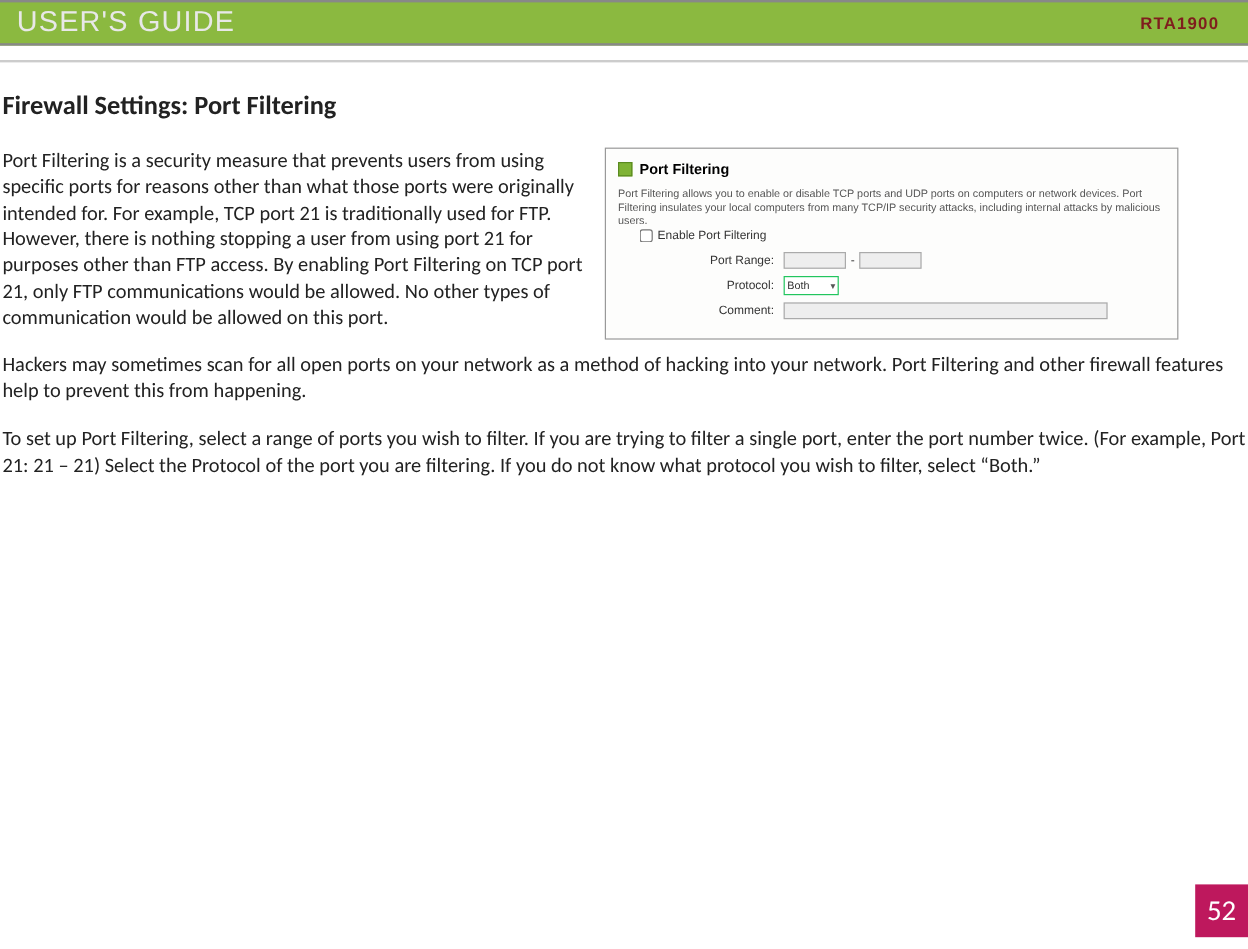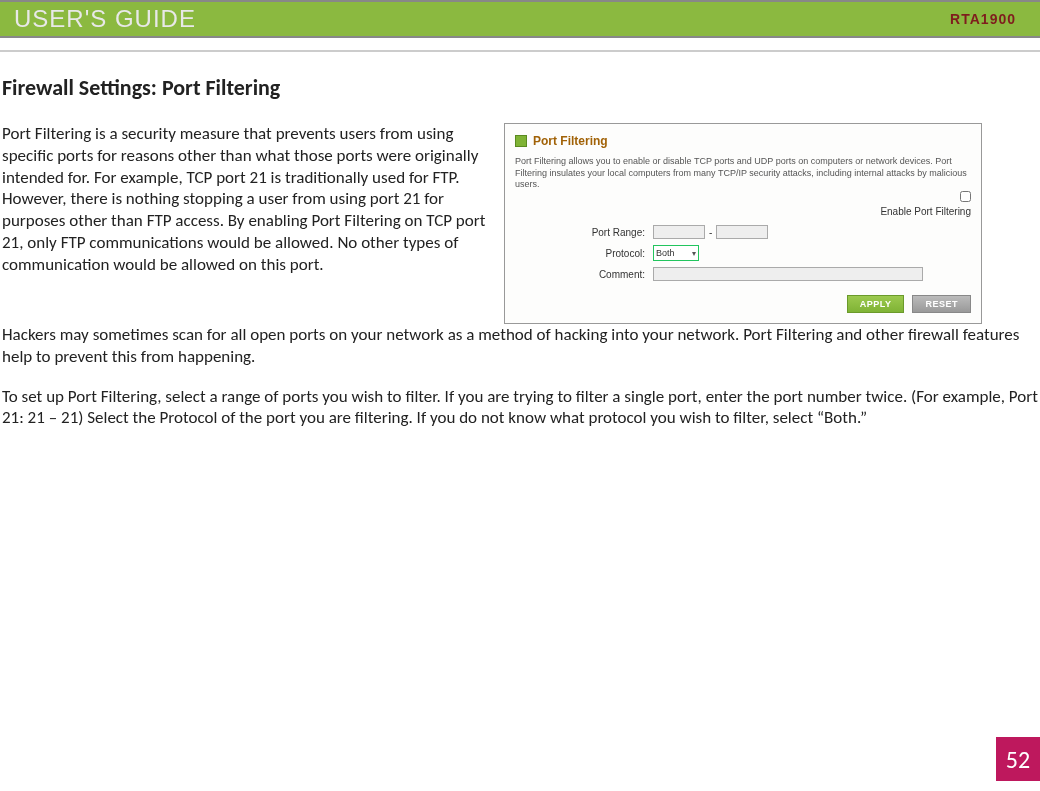--- a/index.html
+++ b/index.html
@@ -15,23 +15,23 @@
     .body-text { font-size: 17px; color: #222; line-height: 1.28; }
     .para { margin-bottom: 18px; }
     
     .two-col { display: flex; gap: 0; }
     .left-col { flex: 0 0 502px; }
     .right-col { flex: 0 0 478px; }
     
     .panel { border: 1px solid #999; background: #fdfdfc; padding: 10px 10px 10px 10px; font-family: Arial, sans-serif; }
     .panel-header { display: flex; align-items: center; gap: 6px; margin-bottom: 8px; }
     .panel-icon { width: 12px; height: 12px; background: #7fb335; border: 1px solid #5a8a20; }
-    .panel-title { font-size: 12px; font-weight: bold; color: #a16207; }
+    .panel-title { font-size: 12px; font-weight: bold; color: #000000; }
     .panel-desc { font-size: 9px; color: #555; line-height: 1.3; margin-bottom: 0; }
-    .panel-enable { font-size: 10px; color: #333; margin-left: 18px; margin-bottom: 8px; display: flex; align-items: flex-end; gap: 4px; flex-direction: column; }
+    .panel-enable { font-size: 10px; color: #333; margin-left: 18px; margin-bottom: 8px; display: flex; align-items: center; gap: 4px; }
     .panel-enable input { width: 11px; height: 11px; }
     .form-grid { margin-left: 60px; }
     .form-row { display: flex; align-items: center; margin-bottom: 6px; font-size: 10px; color: #333; }
     .form-label { width: 78px; text-align: right; padding-right: 8px; }
     .tiny-input { height: 14px; border: 1px solid #aaa; background: #eee; width: 52px; }
     .tiny-select { height: 16px; border: 1px solid #22c55e; background: #fff; width: 46px; font-size: 9px; padding-left: 2px; display: inline-flex; align-items: center; justify-content: space-between; }
     .tiny-select::after { content: '▾'; font-size: 8px; color: #555; padding-right: 2px; }
     .long-input { height: 14px; border: 1px solid #aaa; background: #eee; width: 270px; }
     .dash { padding: 0 4px; font-size: 10px; color: #333; }
     .panel-buttons { display: flex; justify-content: flex-end; gap: 8px; margin-top: 14px; }
@@ -76,24 +76,20 @@
             <div class="form-label">Protocol:</div>
             <div class="tiny-select">
                 <span>Both</span>
               </div>
           </div>
           <div class="form-row">
             <div class="form-label">Comment:</div>
             <div class="long-input"></div>
           </div>
         </div>
-        <div class="panel-buttons">
-          <div class="btn-apply">APPLY</div>
-          <div class="btn-reset">RESET</div>
-        </div>
       </div>
     </div>
   </div>
 
   <div class="body-text para">Hackers may sometimes scan for all open ports on your network as a method of hacking into your network.  Port Filtering and other firewall features help to prevent this from happening.</div>
   <div class="body-text para">To set up Port Filtering, select a range of ports you wish to filter.  If you are trying to filter a single port, enter the port number twice.  (For example, Port 21:  21 – 21) Select the Protocol of the port you are filtering.  If you do not know what protocol you wish to filter, select “Both.”</div>
 </div>
 
 <div class="page-num-box">52</div>
 

